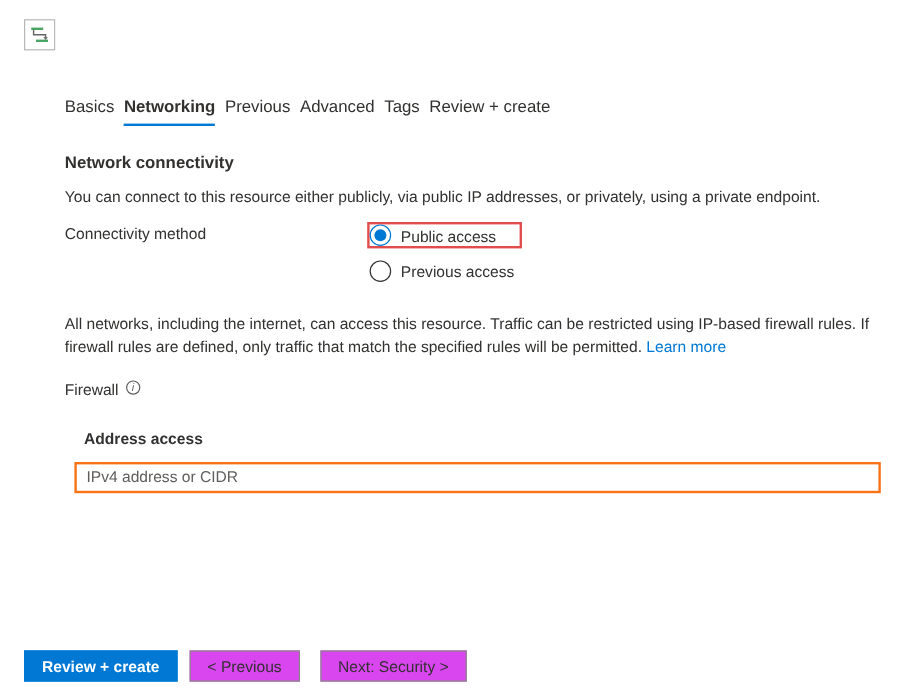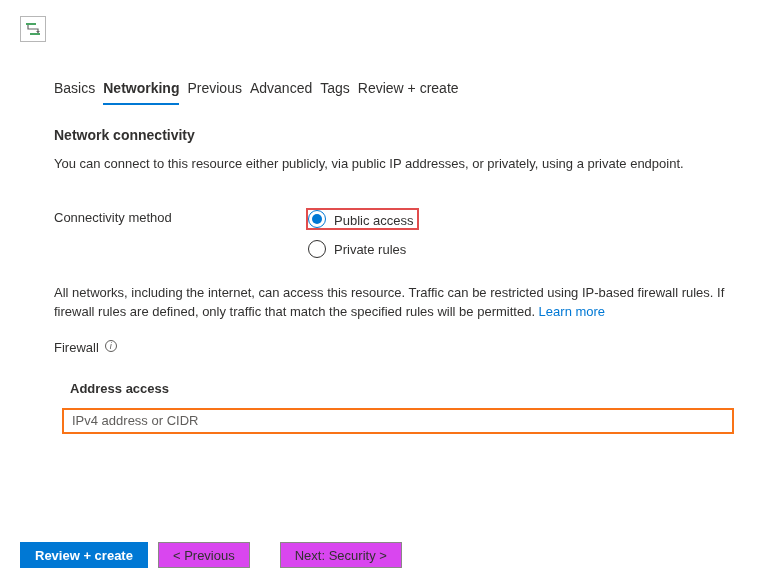--- a/index.html
+++ b/index.html
@@ -89,21 +89,21 @@
       color: #323130;
     }
     .description {
       font-size: 13px;
       color: #323130;
       margin-top: 12px;
       line-height: 1.4;
     }
     .form-row {
       display: flex;
-      margin-top: 35px;
+      margin-top: 12px;
     }
     .form-label {
       width: 252px;
       font-size: 13px;
       color: #323130;
       padding-top: 2px;
     }
     .radio-group {
       display: flex;
       flex-direction: column;
@@ -223,21 +223,21 @@
       display: flex;
       align-items: center;
     }
     .btn.primary {
       background: #0078d4;
       color: #fff;
       border-color: #0078d4;
       font-weight: 600;
     }
     .btn-next {
-      margin-left: 20px;
+      margin-left: 7px;
     }
   </style>
 </head>
 <body>
 
 <div class="header">
   <div class="header-icon">
     <svg width="18" height="18" viewBox="0 0 18 18">
       <rect x="2" y="3" width="10" height="2" fill="#4aa564"></rect>
       <rect x="6" y="13" width="10" height="2" fill="#4aa564"></rect>
@@ -264,21 +264,21 @@
     <div class="form-label">Connectivity method</div>
     <div class="radio-group">
       <label class="radio-option highlighted">
         <span class="radio-circle checked">
             <span class="radio-dot"></span>
           </span>
         <span class="radio-label">Public access</span>
       </label>
       <label class="radio-option">
         <span class="radio-circle"></span>
-        <span class="radio-label">Private rules</span>
+        <span class="radio-label">Previous access</span>
       </label>
     </div>
   </div>
 
   <div class="info-text">
     <span>All networks, including the internet, can access this resource. Traffic can be restricted using IP-based firewall rules. If firewall rules are defined, only traffic that match the specified rules will be permitted. </span><a>Learn more</a>
   </div>
 
   <div class="firewall-label">
     <span>Firewall</span>

